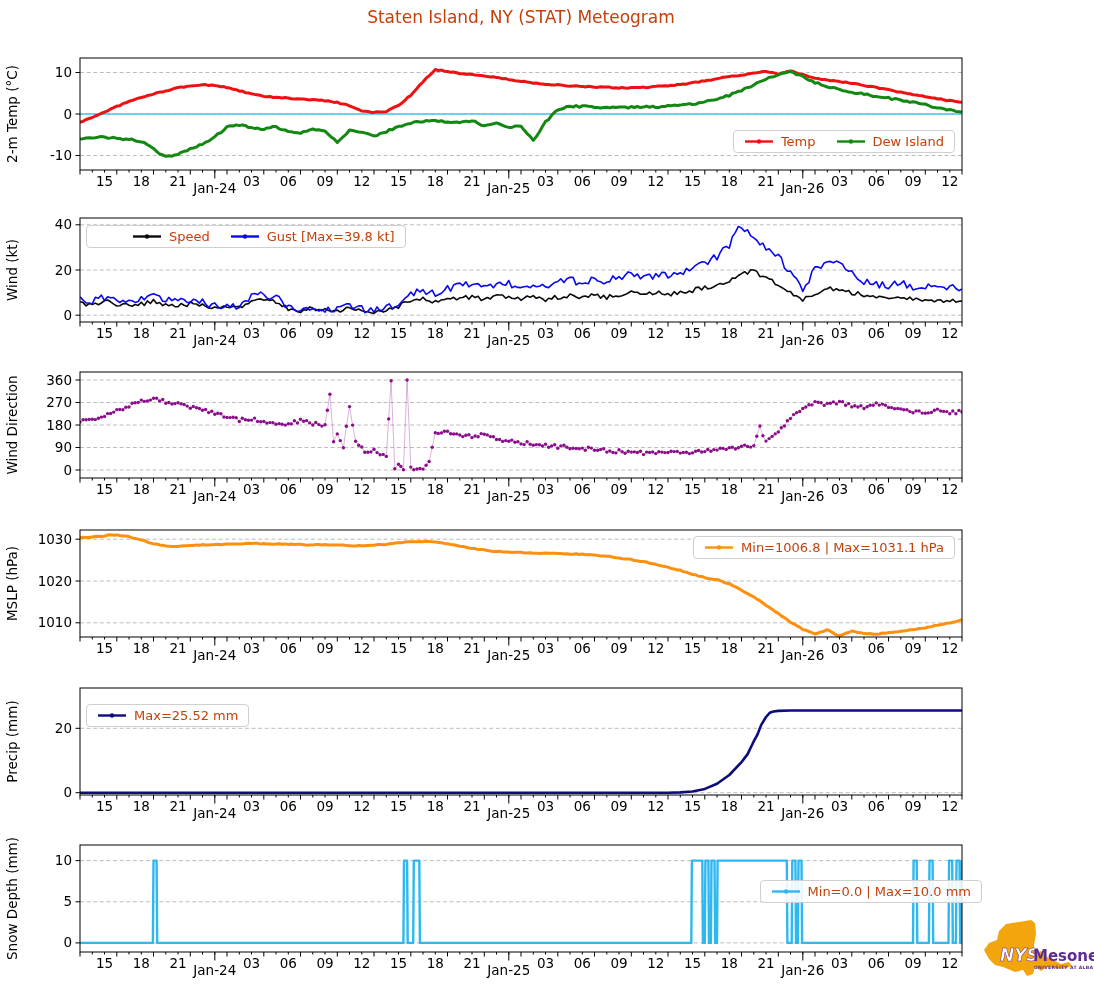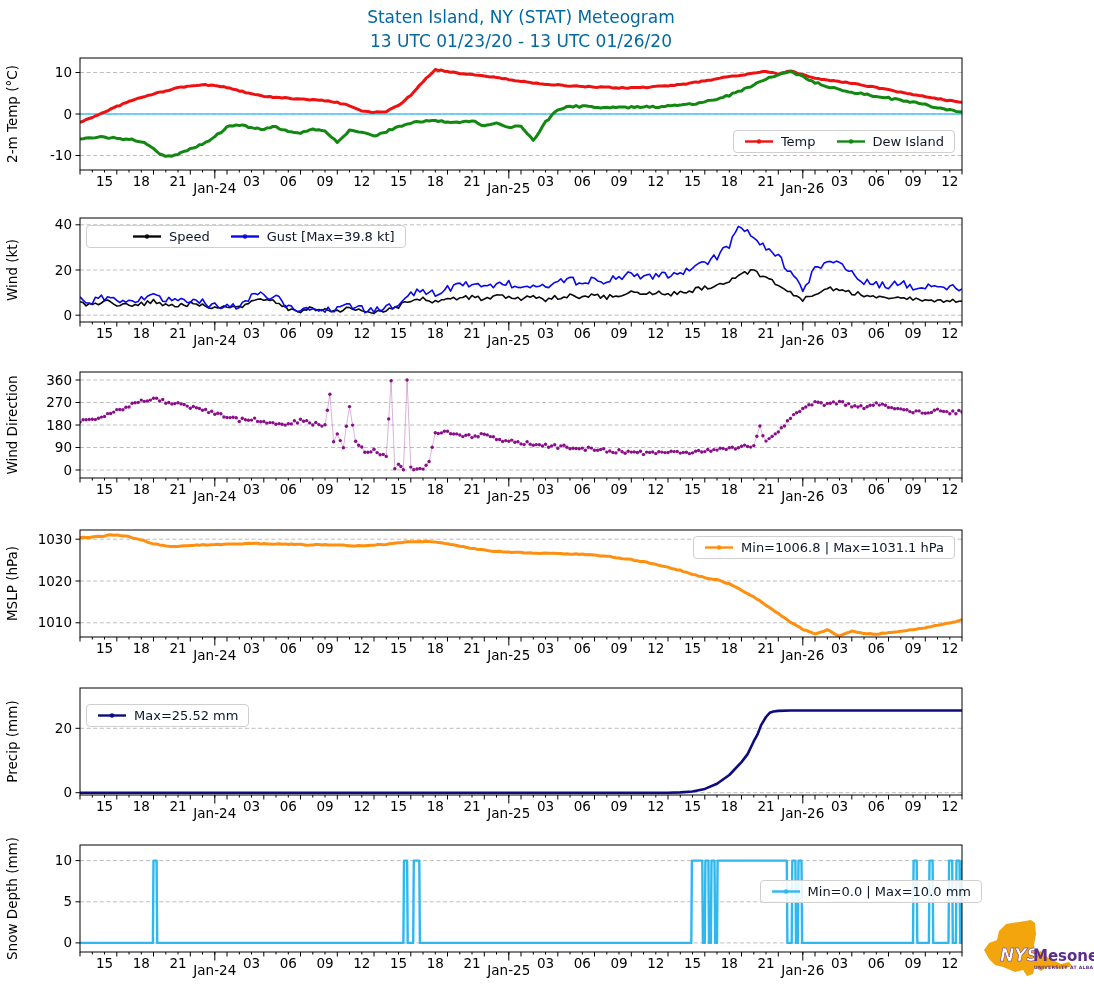--- a/index.html
+++ b/index.html
@@ -1,34 +1,33 @@
 <!DOCTYPE html>
 <html><head>
 <meta charset="utf-8">
 <style>
   html,body{margin:0;padding:0;background:#fff;}
   body{width:1094px;height:1001px;position:relative;font-family:"DejaVu Sans","Liberation Sans",sans-serif;overflow:hidden;}
-  #chart-title{position:absolute;top:6px;left:0;width:1042px;text-align:center;color:#0369a1;}
+  #chart-title{position:absolute;top:6px;left:0;width:1042px;text-align:center;color:#c2410c;}
   #chart-title .t1,#chart-title .t2{font-size:17px;line-height:1.4;}
   #plot-svg{position:absolute;left:0;top:0;}
   #plot-svg text{font-family:"DejaVu Sans","Liberation Sans",sans-serif;fill:#000;}
   .legend{position:absolute;display:flex;align-items:center;gap:20px;background:rgba(255,255,255,0.88);
-          border:1px solid #cfcfcf;border-radius:4px;padding:3px 10px;font-size:13px;color:#0f172a;white-space:nowrap;}
+          border:1px solid #cfcfcf;border-radius:4px;padding:3px 10px;font-size:13px;color:#c2410c;white-space:nowrap;}
   .legend .entry{display:flex;align-items:center;gap:7px;}
   #logo{position:absolute;left:976px;top:910px;width:118px;height:90px;}
   #logo .nys-txt{font-size:17px;font-weight:bold;font-style:italic;fill:#fff;stroke:#5b2d8e;stroke-width:0.5;}
   #logo .meso-txt{font-size:15px;font-weight:bold;fill:#5b2d8e;}
   #logo .sub-txt{font-size:4.6px;font-weight:bold;fill:#5b2d8e;letter-spacing:0.3px;}
 </style>
 </head>
 <body>
 
 <div id="chart-title">
   <div class="t1">Staten Island, NY (STAT) Meteogram</div>
-  <div class="t2">13 UTC 01/23/20 - 13 UTC 01/26/20</div>
 </div>
 
 <svg id="plot-svg" width="1094" height="1001">
     <g>
       <clipPath id="clip0">
         <rect x="80" y="58" width="882" height="112"></rect>
       </clipPath>
       <line x1="80" x2="962" y1="155.5" y2="155.5" stroke="#b5b5b5" stroke-width="0.9" stroke-dasharray="4 2.6"></line>
       <line x1="80" x2="962" y1="114.0" y2="114.0" stroke="#b5b5b5" stroke-width="0.9" stroke-dasharray="4 2.6"></line>
       <line x1="80" x2="962" y1="72.5" y2="72.5" stroke="#b5b5b5" stroke-width="0.9" stroke-dasharray="4 2.6"></line>

